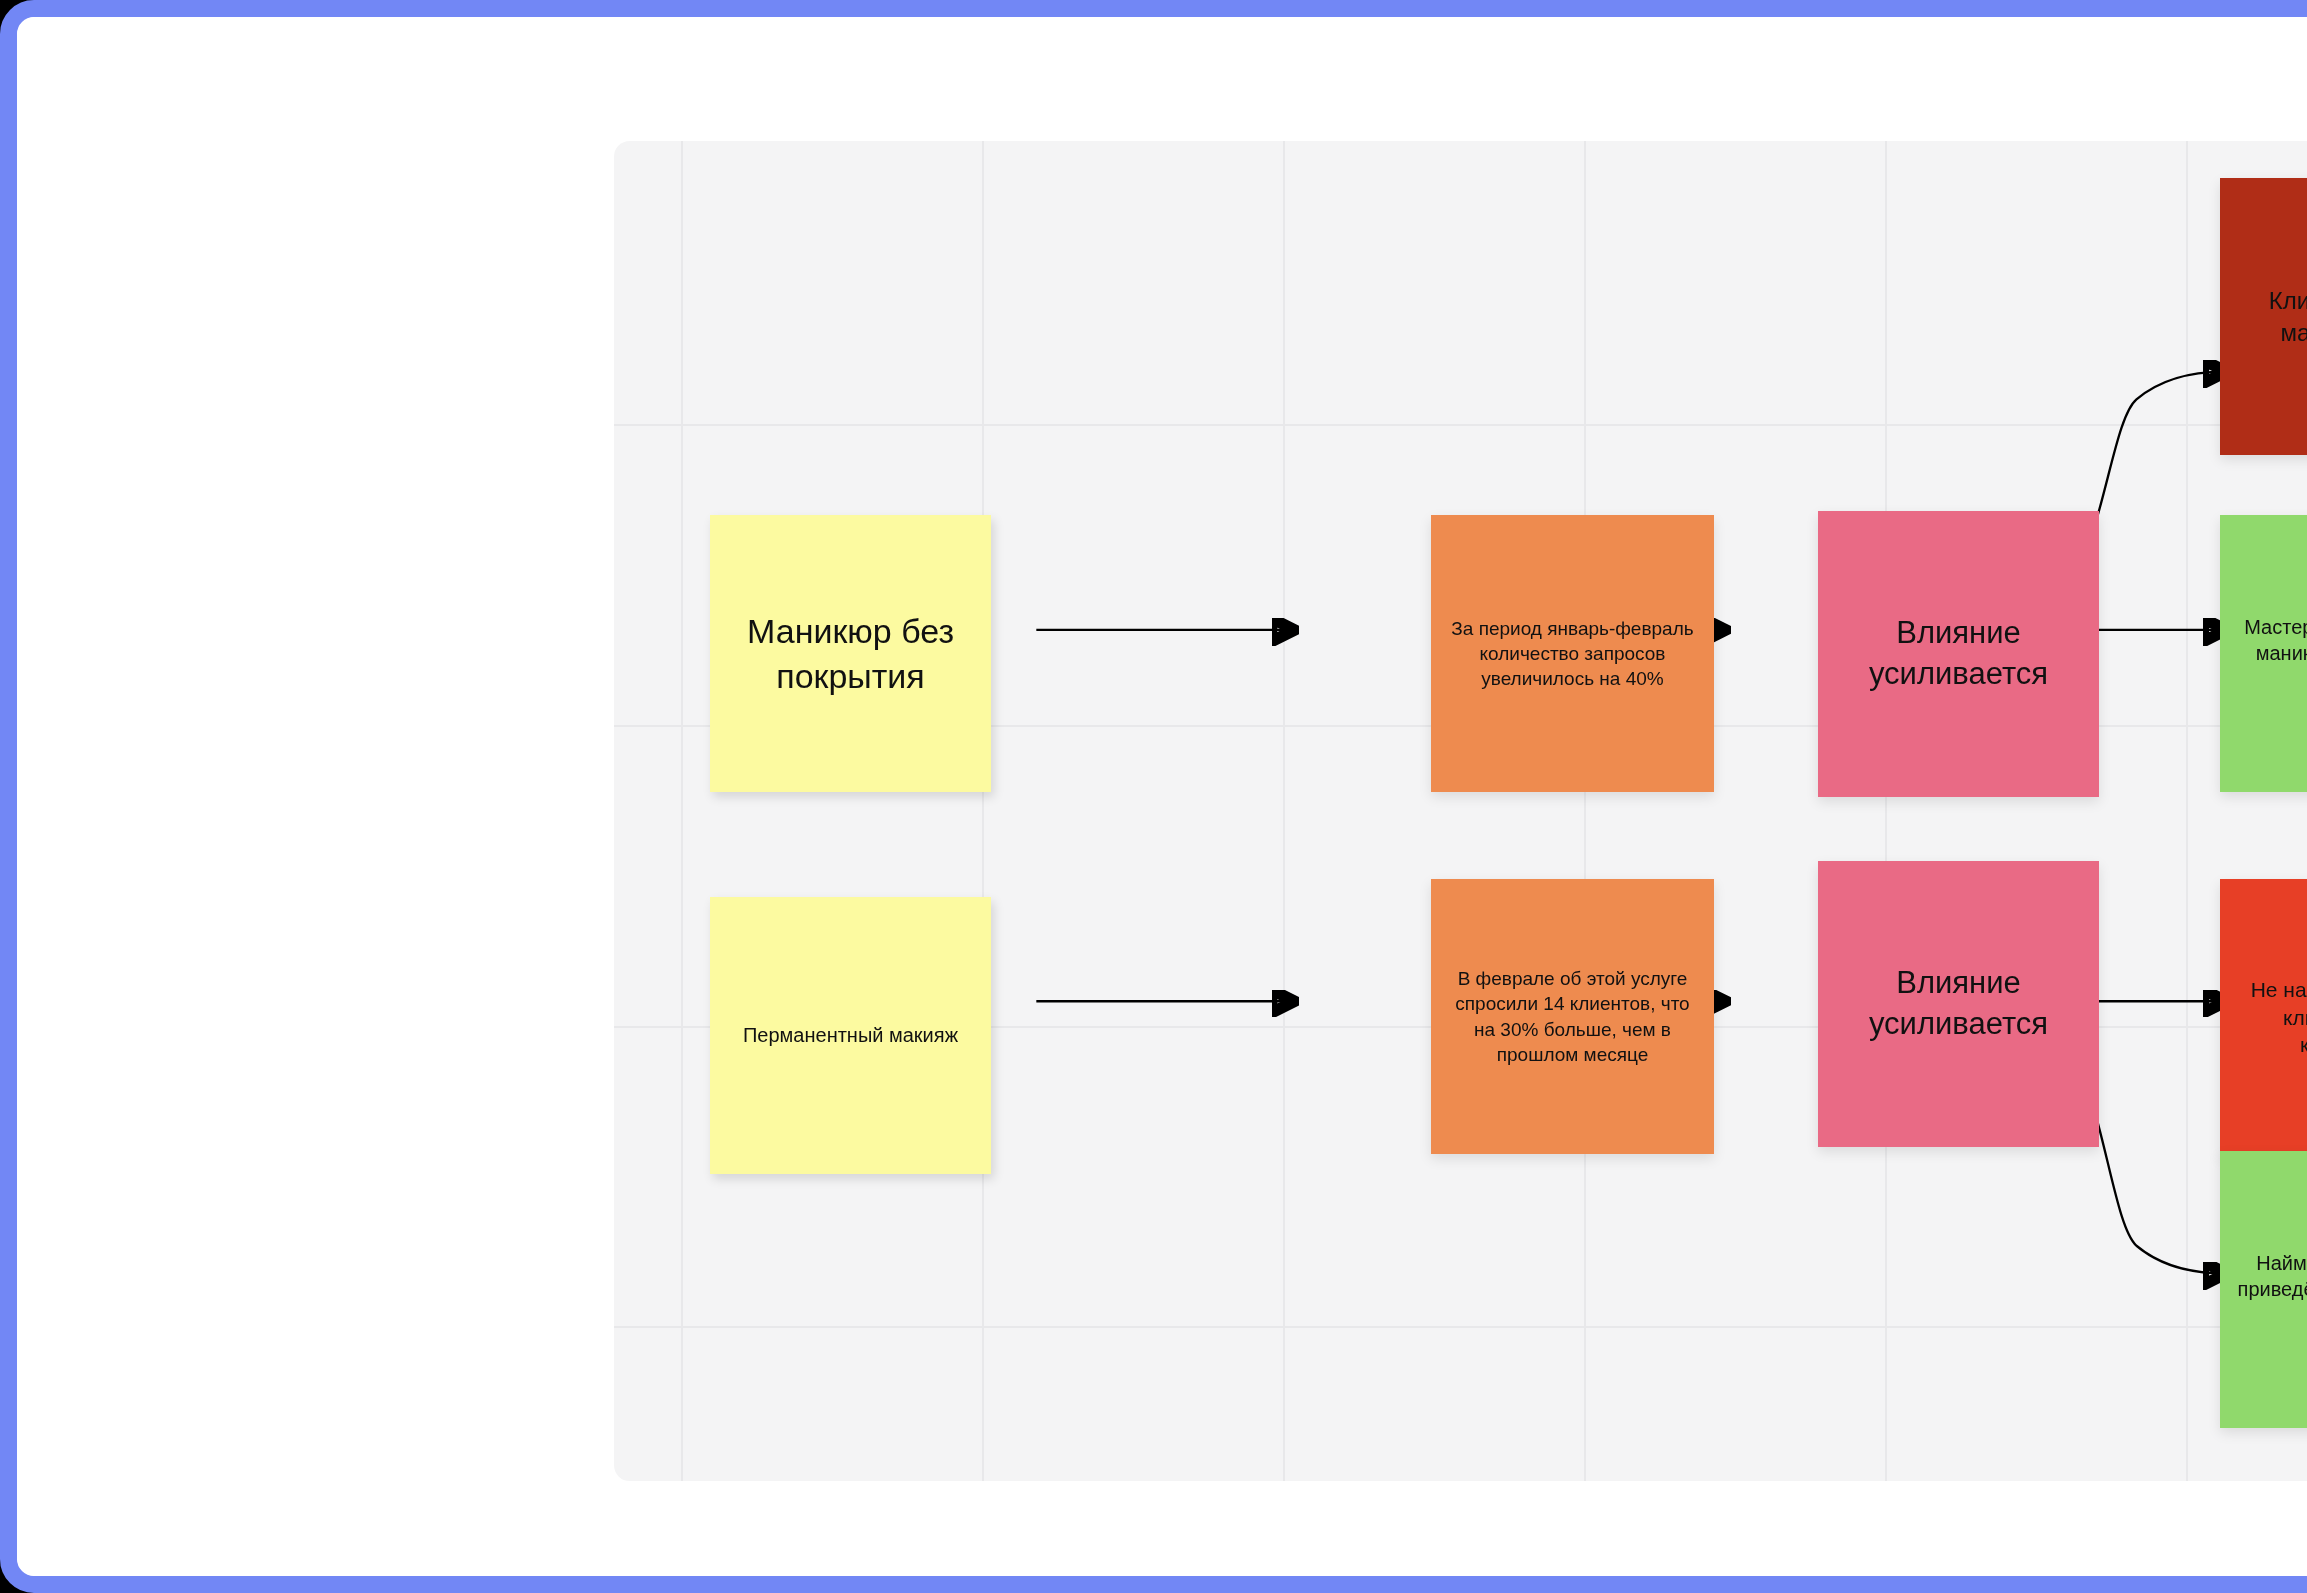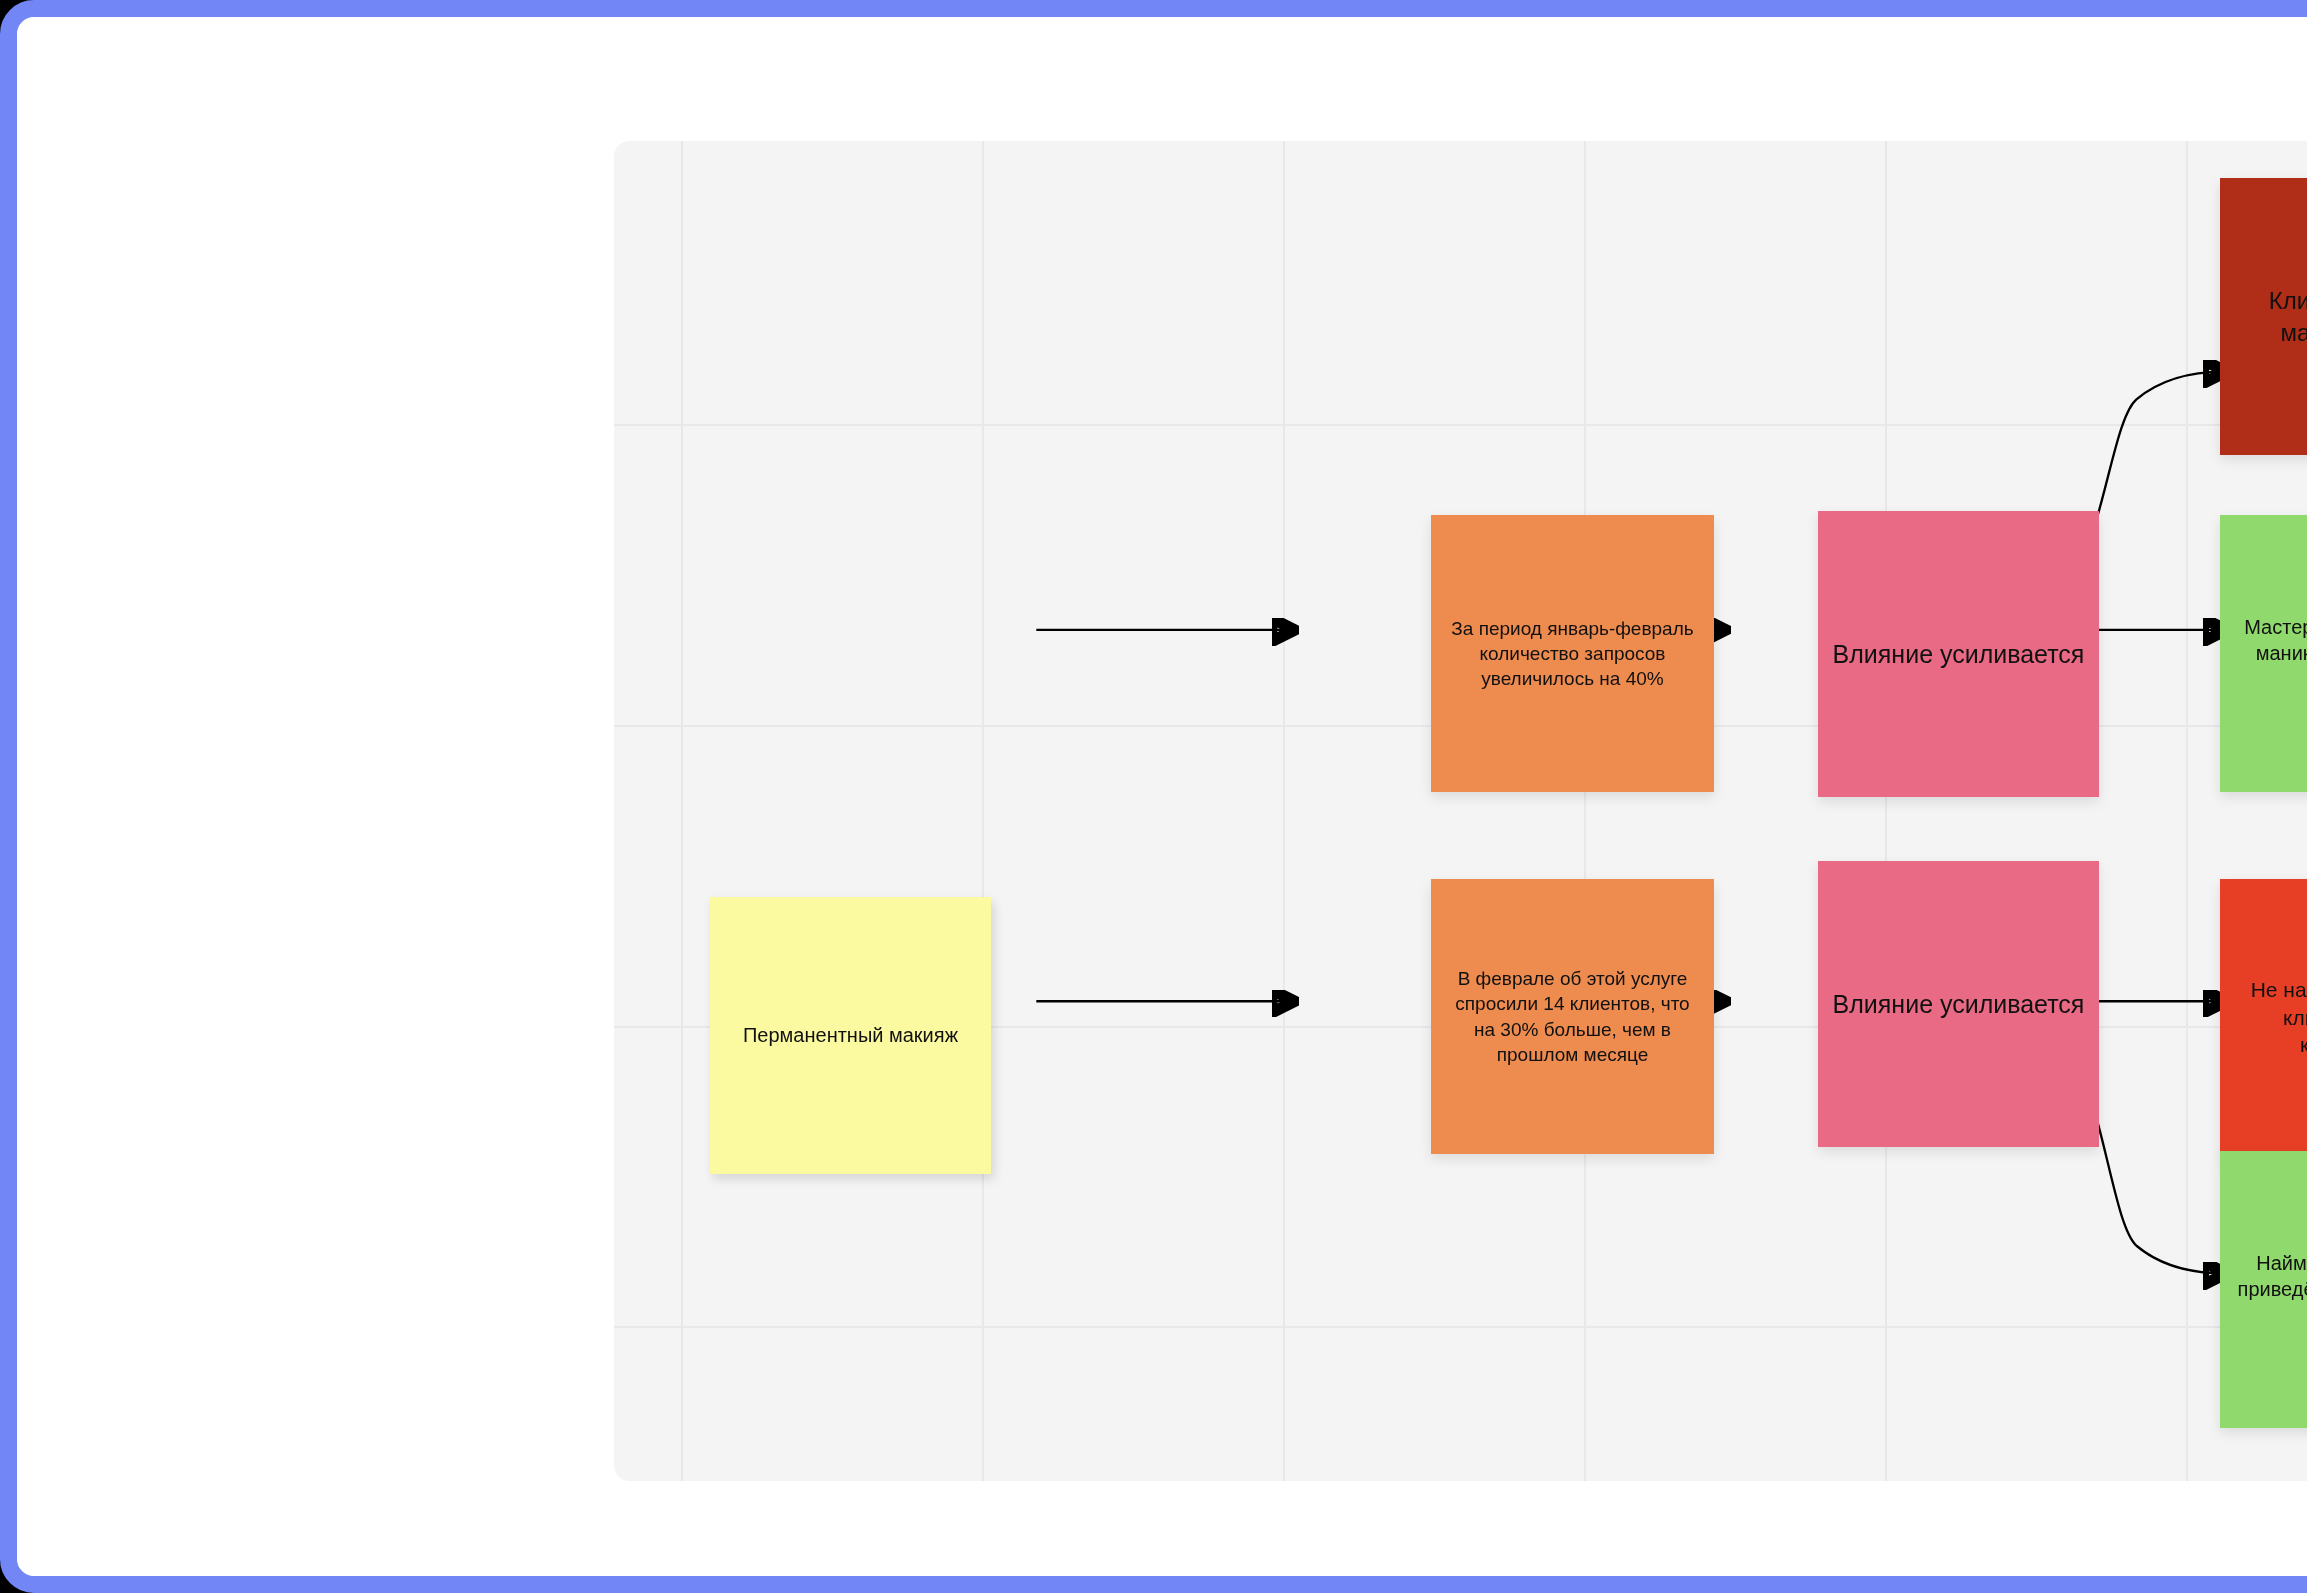--- a/index.html
+++ b/index.html
@@ -60,21 +60,21 @@
   }
   .node .txt { width: 100%; white-space: pre-line; }
 
   .sticky {
     background: #fcfaa0;
     font-size: 34px;
     box-shadow: 2.8px 4.6px 10px rgba(0,0,0,0.13);
   }
   .sticky.small { font-size: 20px; }
   .orange { background: #ee8b4f; font-size: 19px; }
-  .pink   { background: #e96a85; font-size: 25px; }
+  .pink   { background: #e96a85; font-size: 31px; }
   .darkred{ background: #b02d17; font-size: 24px; }
   .green  { background: #90d96c; font-size: 20px; }
   .red    { background: #e73f26; font-size: 21px; }
 
   svg.wires {
     position: absolute;
     left: 0; top: 0;
     width: 1954px; height: 1340px;
     overflow: visible;
     pointer-events: none;
@@ -119,20 +119,23 @@
 
         <line x1="915" y1="1865" x2="1470" y2="1865" marker-end="url(#ah)"></line>
 
         <line x1="2095" y1="1865" x2="2405" y2="1865" marker-end="url(#ah)"></line>
 
         <line x1="3030" y1="1865" x2="3490" y2="1865" marker-end="url(#ah)"></line>
 
         <path d="M3030,1865 C3220,1865 3230,2330 3300,2395 C3360,2445 3430,2455 3490,2455" marker-end="url(#ah)"></path>
       </svg>
 
+      <div class="node sticky" style="left:96px; top:374px; width:281px; height:277px;">
+        <span class="txt">Маникюр без покрытия</span>
+      </div>
 
       <div class="node orange" style="left:817px; top:374px; width:283px; height:277px;">
         <span class="txt">За период январь-февраль количество запросов увеличилось на 40%</span>
       </div>
 
       <div class="node pink" style="left:1204px; top:370px; width:281px; height:286px;">
         <span class="txt">Влияние усиливается</span>
       </div>
 
       <div class="node darkred" style="left:1606px; top:37px; width:283px; height:277px;">

